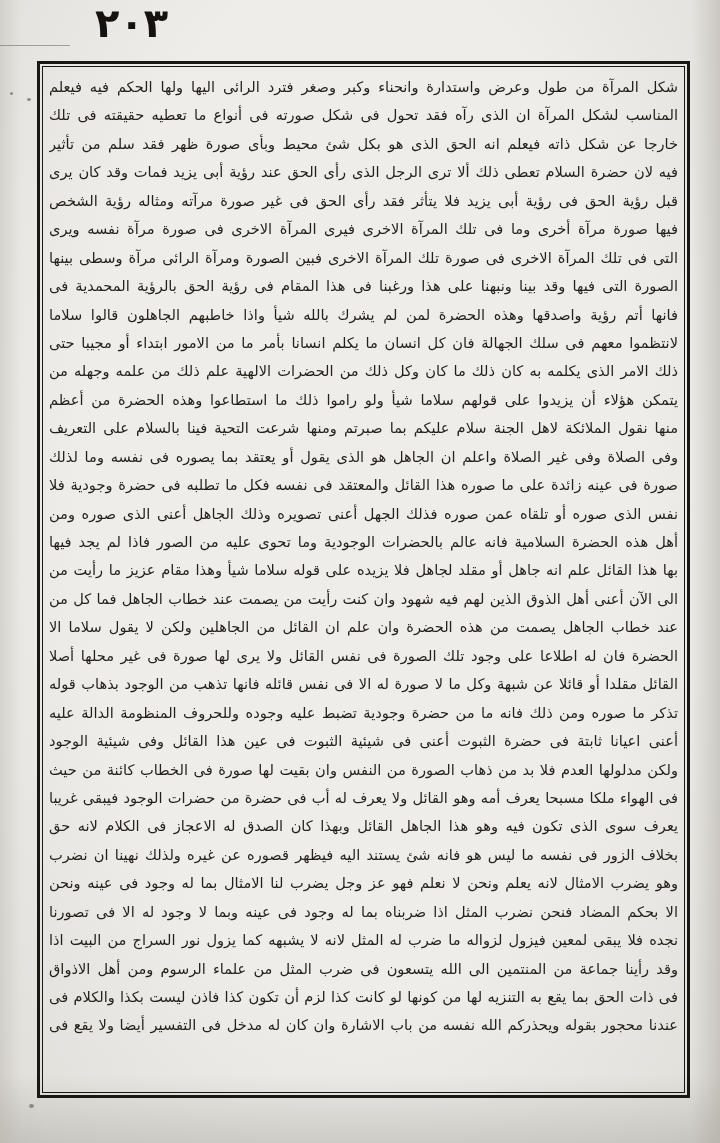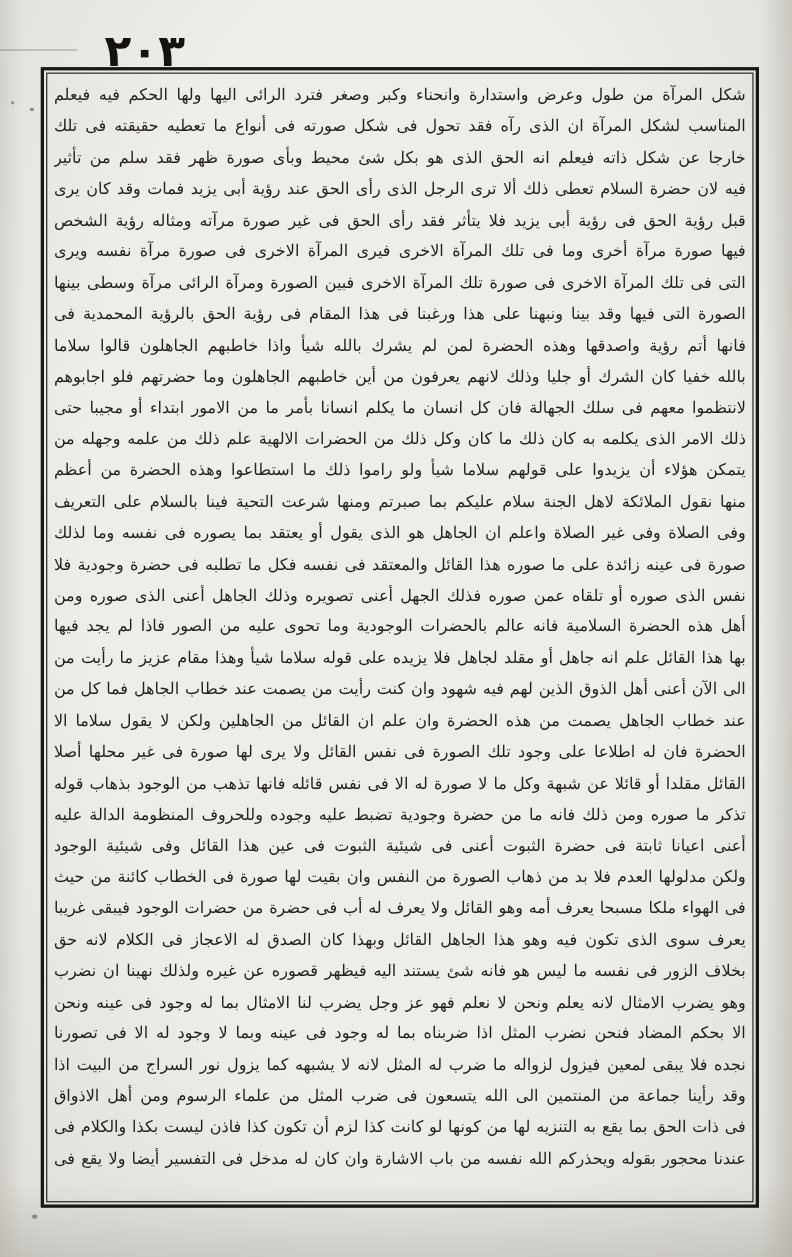--- a/index.html
+++ b/index.html
@@ -14,21 +14,21 @@
     font-family: "DejaVu Sans", sans-serif;
     background:
       linear-gradient(to right, rgba(180,176,168,0.35) 0%, rgba(0,0,0,0) 3%, rgba(0,0,0,0) 96%, rgba(170,166,158,0.45) 100%),
       linear-gradient(to bottom, rgba(0,0,0,0) 94%, rgba(165,162,155,0.4) 100%),
       radial-gradient(ellipse at 50% 42%, #eeede9 55%, #e2e0db 92%, #d8d6d0 100%);
     color: #221e18;
   }
   .page-number {
     position: absolute;
     left: 95px;
-    top: 24px;
+    top: 0;
     font-size: 40px;
     font-weight: bold;
     letter-spacing: 2px;
     color: #16120d;
   }
   .frame-outer {
     position: absolute;
     left: 37px;
     top: 61px;
     width: 653px;
@@ -97,21 +97,20 @@
     <div class="text-block">
       <div class="line">شكل المرآة من طول وعرض واستدارة وانحناء وكبر وصغر فترد الرائى اليها ولها الحكم فيه فيعلم بالتقييد</div>
       <div class="line">المناسب لشكل المرآة ان الذى رآه فقد تحول فى شكل صورته فى أنواع ما تعطيه حقيقته فى تلك الحال وان رآه</div>
       <div class="line">خارجا عن شكل ذاته فيعلم انه الحق الذى هو بكل شئ محيط وبأى صورة ظهر فقد سلم من تأثير الصورة الاخرى</div>
       <div class="line">فيه لان حضرة السلام تعطى ذلك ألا ترى الرجل الذى رأى الحق عند رؤية أبى يزيد فمات وقد كان يرى الحق</div>
       <div class="line">قبل رؤية الحق فى رؤية أبى يزيد فلا يتأثر فقد رأى الحق فى غير صورة مرآته ومثاله رؤية الشخص نفسه فى مرآة</div>
       <div class="line">فيها صورة مرآة أخرى وما فى تلك المرآة الاخرى فيرى المرآة الاخرى فى صورة مرآة نفسه ويرى الصورة</div>
       <div class="line">التى فى تلك المرآة الاخرى فى صورة تلك المرآة الاخرى فبين الصورة ومرآة الرائى مرآة وسطى بينها وبين</div>
       <div class="line">الصورة التى فيها وقد بينا ونبهنا على هذا ورغبنا فى هذا المقام فى رؤية الحق بالرؤية المحمدية فى الصورة المحمدية</div>
       <div class="line">فانها أتم رؤية واصدقها وهذه الحضرة لمن لم يشرك بالله شيأ واذا خاطبهم الجاهلون قالوا سلاما والجاهل من اشرك</div>
-      <div class="line">بالله خفيا كان الشرك أو جليا وذلك لانهم يعرفون من أين خاطبهم الجاهلون وما حضرتهم فلو اجابوهم</div>
       <div class="line">لانتظموا معهم فى سلك الجهالة فان كل انسان ما يكلم انسانا بأمر ما من الامور ابتداء أو مجيبا حتى ينصبغ بصفة</div>
       <div class="line">ذلك الامر الذى يكلمه به كان ذلك ما كان وكل ذلك من الحضرات الالهية علم ذلك من علمه وجهله من جهله فلم</div>
       <div class="line">يتمكن هؤلاء أن يزيدوا على قولهم سلاما شيأ ولو راموا ذلك ما استطاعوا وهذه الحضرة من أعظم الحضرات</div>
       <div class="line">منها نقول الملائكة لاهل الجنة سلام عليكم بما صبرتم ومنها شرعت التحية فينا بالسلام على التعريف والتنكير</div>
       <div class="line">وفى الصلاة وفى غير الصلاة واعلم ان الجاهل هو الذى يقول أو يعتقد بما يصوره فى نفسه وما لذلك المصور اسم مفعول</div>
       <div class="line">صورة فى عينه زائدة على ما صوره هذا القائل والمعتقد فى نفسه فكل ما تطلبه فى حضرة وجودية فلا تجده الا فى</div>
       <div class="line">نفس الذى صوره أو تلقاه عمن صوره فذلك الجهل أعنى تصويره وذلك الجاهل أعنى الذى صوره ومن كان من</div>
       <div class="line">أهل هذه الحضرة السلامية فانه عالم بالحضرات الوجودية وما تحوى عليه من الصور فاذا لم يجد فيها صورة ما خاطبه</div>
       <div class="line">بها هذا القائل علم انه جاهل أو مقلد لجاهل فلا يزيده على قوله سلاما شيأ وهذا مقام عزيز ما رأيت من أهله أحدا</div>
       <div class="line">الى الآن أعنى أهل الذوق الذين لهم فيه شهود وان كنت رأيت من يصمت عند خطاب الجاهل فما كل من يصمت</div>

